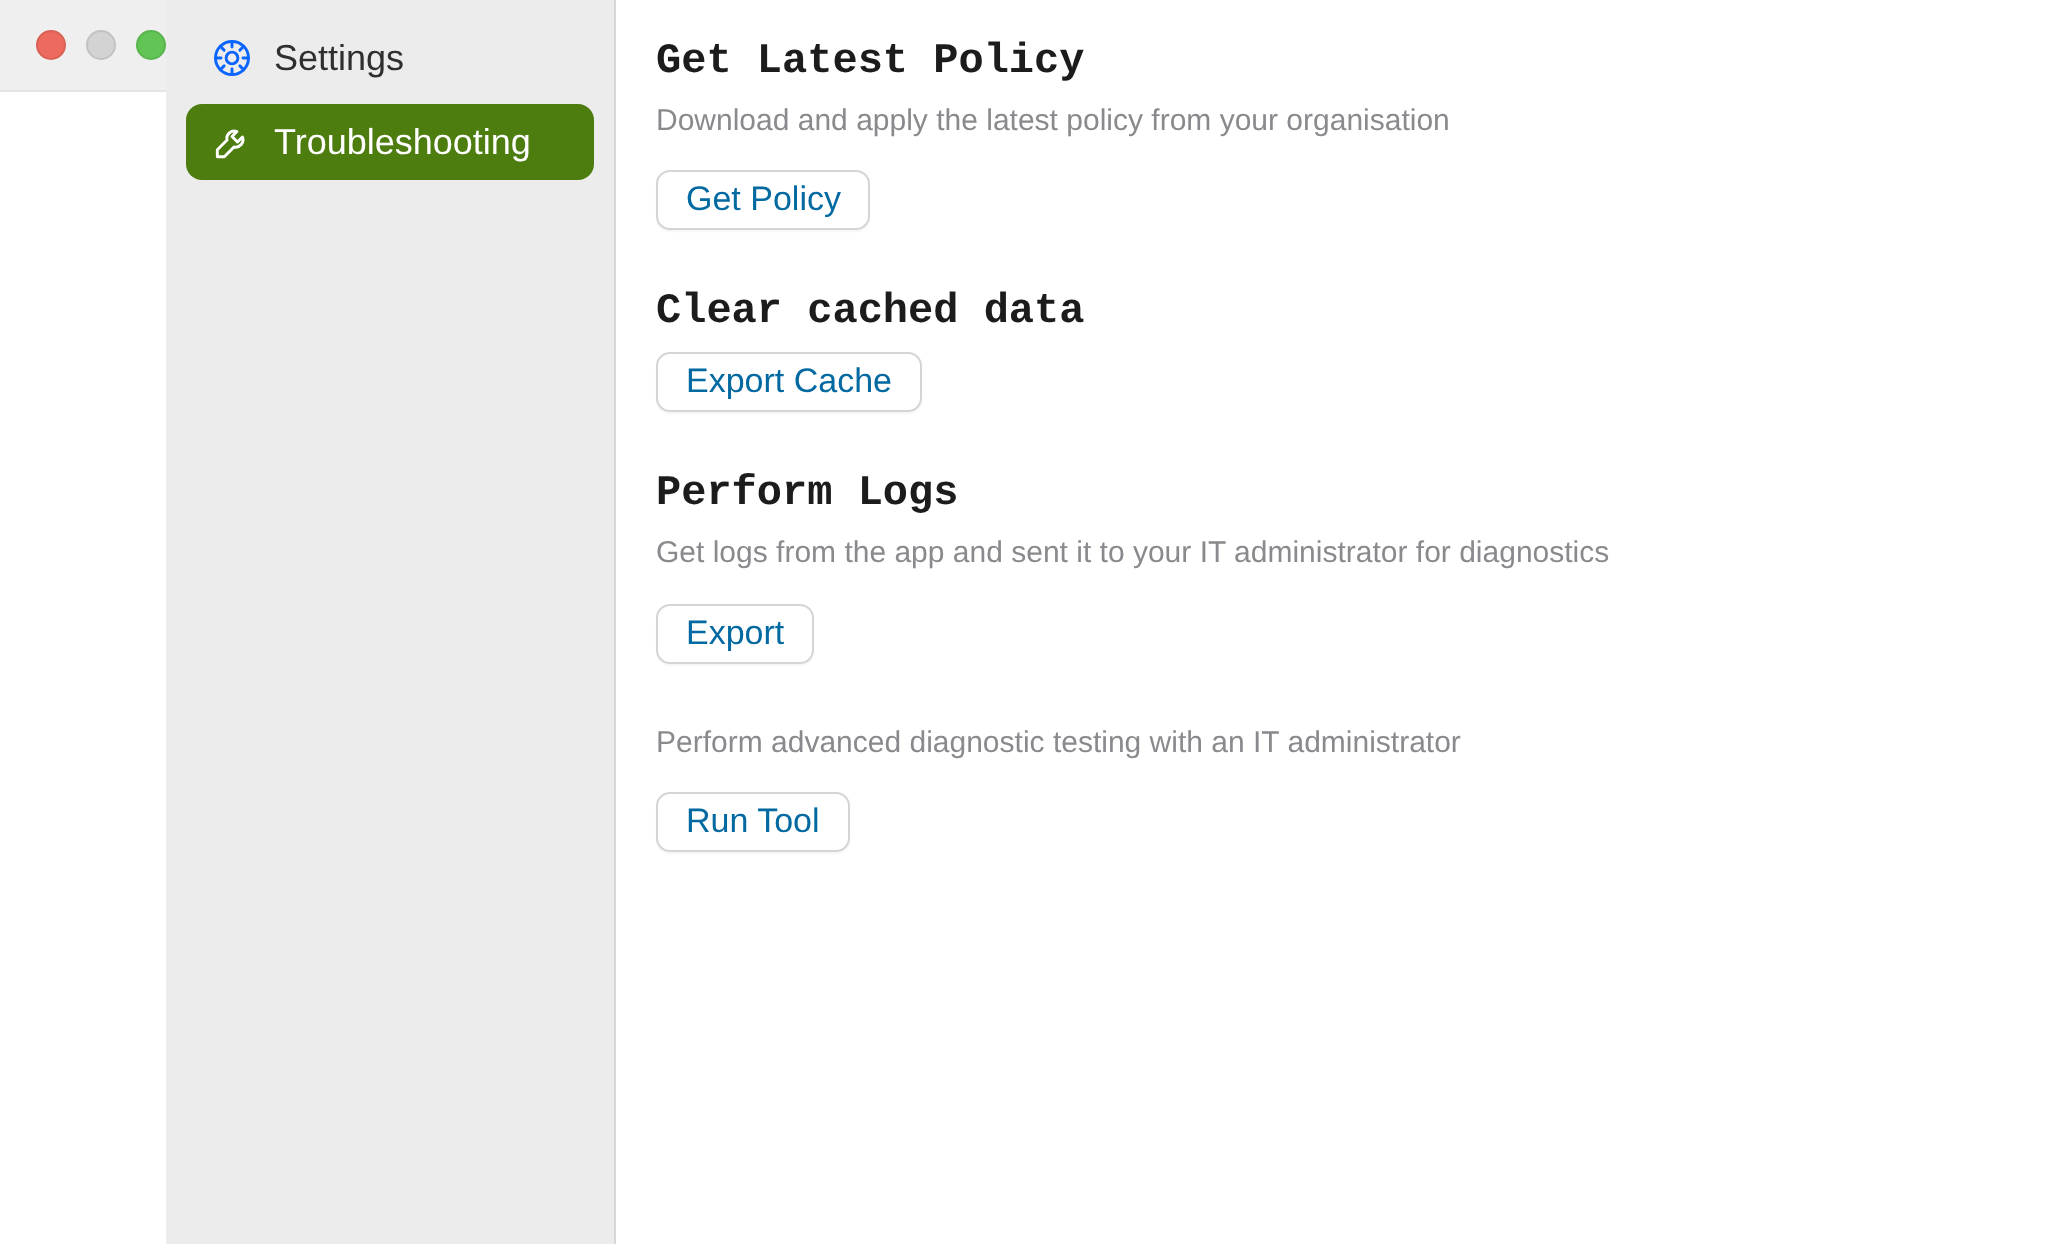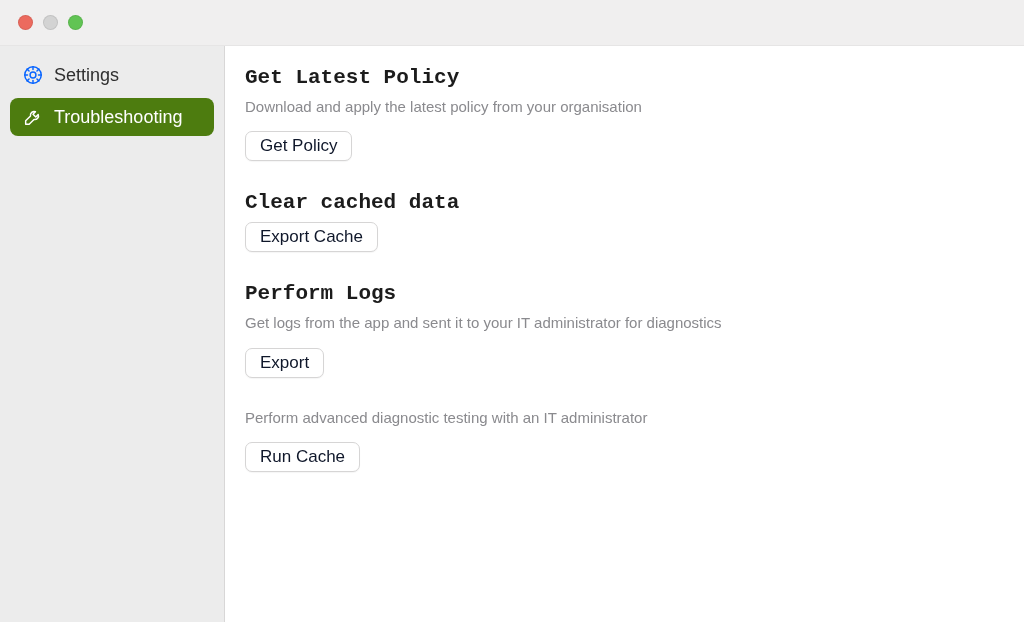--- a/index.html
+++ b/index.html
@@ -6,21 +6,21 @@
   html, body {
     margin: 0; padding: 0;
     width: 1024px; height: 622px;
     font-family: -apple-system, "Helvetica Neue", Helvetica, Arial, sans-serif;
     background: #ffffff;
     overflow: hidden;
   }
   .window {
     width: 1024px; height: 622px;
     display: flex;
-    flex-direction: column;
+    flex-direction: row;
   }
   .titlebar {
     height: 46px;
     background: #f0efef;
     display: flex;
     align-items: center;
     padding-left: 18px;
     border-bottom: 1px solid #e6e5e5;
   }
   .traffic-lights {
@@ -97,21 +97,21 @@
   }
   .section-desc {
     font-size: 15px;
     color: #8a8a8e;
     margin: 0 0 14px 0;
     line-height: 1.35;
   }
   .mac-button {
     display: inline-block;
     font-size: 17px;
-    color: #0f172a;
+    color: #0369a1;
     background: #ffffff;
     border: 1px solid #d6d5d5;
     border-radius: 7px;
     padding: 4px 14px;
     box-shadow: 0 1px 1px rgba(0,0,0,0.04);
     cursor: default;
     user-select: none;
   }
 </style>
 </head>
@@ -174,19 +174,19 @@
       </div>
 
       <div class="section">
         <h3 class="section-title">Perform Logs</h3>
         <p class="section-desc">Get logs from the app and sent it to your IT administrator for diagnostics</p>
         <span class="mac-button">Export</span>
       </div>
 
       <div class="section">
         <p class="section-desc">Perform advanced diagnostic testing with an IT administrator</p>
-        <span class="mac-button">Run Cache</span>
+        <span class="mac-button">Run Tool</span>
       </div>
 
     </div>
 
   </div>
 </div>
 
 </body></html>

